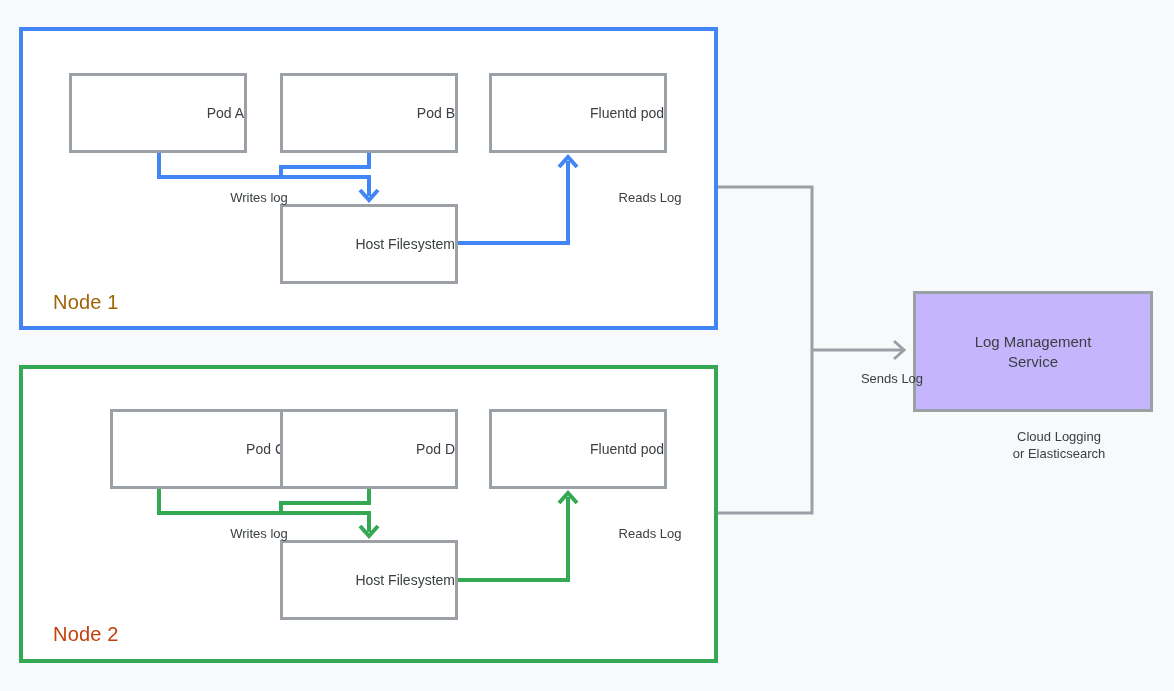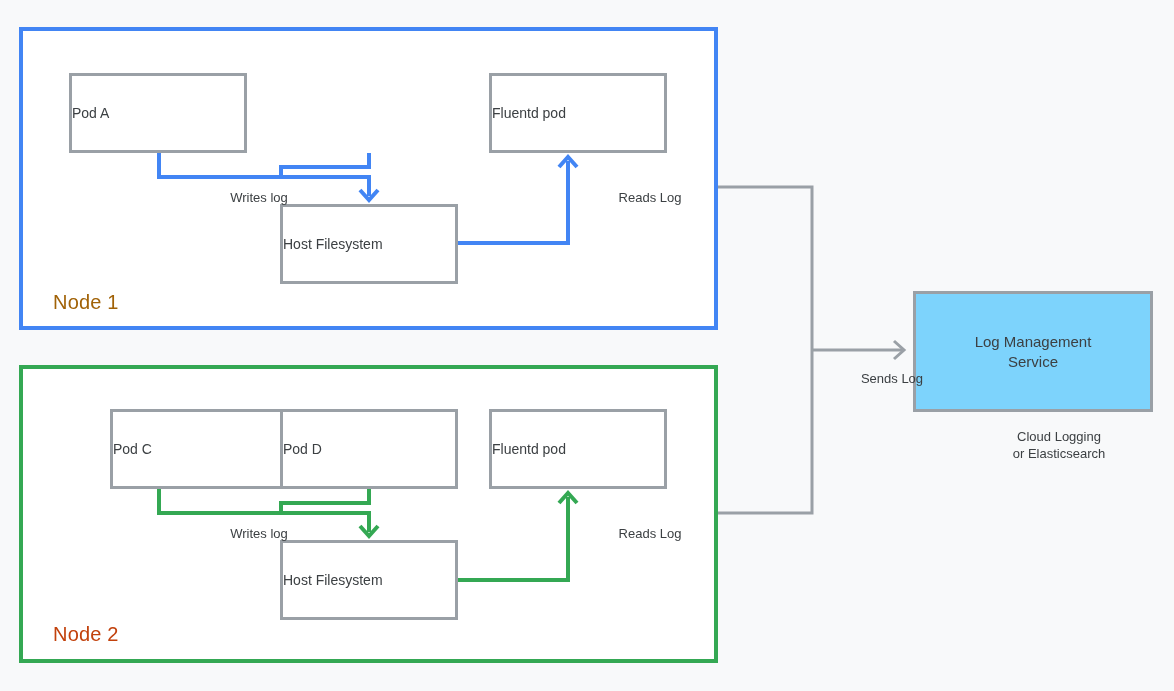--- a/index.html
+++ b/index.html
@@ -29,31 +29,31 @@
   #wires path { fill: none; stroke-linejoin: miter; stroke-linecap: butt; }
   .box {
     position: absolute;
     width: 178px;
     height: 80px;
     background: #ffffff;
     border: 3px solid #9aa0a6;
     box-sizing: border-box;
     display: flex;
     align-items: center;
-    justify-content: flex-start;
+    justify-content: flex-end;
     text-align: center;
     font-size: 14px;
     color: #3c4043;
     z-index: 3;
   }
   .service-box {
     position: absolute;
     left: 913px; top: 291px;
     width: 240px; height: 121px;
-    background: #7dd3fc;
+    background: #c4b5fd;
     border: 3px solid #9aa0a6;
     box-sizing: border-box;
     display: flex;
     align-items: center;
     justify-content: center;
     z-index: 3;
   }
   .service-title {
     width: 160px;
     text-align: center;
@@ -113,20 +113,23 @@
     <path d="M559,503 L568,493 L577,503" stroke-width="4" style="stroke: rgb(52, 168, 83);"></path>
 
     <path d="M718,187 L812,187 L812,513 L718,513" stroke-width="3" style="stroke: rgb(154, 160, 166);"></path>
     <path d="M812,350 L903,350" stroke-width="3" style="stroke: rgb(154, 160, 166);"></path>
     <path d="M894,341 L904,350 L894,359" stroke-width="3" style="stroke: rgb(154, 160, 166);"></path>
   </svg>
 
   <div class="box" style="left:69px; top:73px;">
     <span>Pod A</span>
   </div>
+  <div class="box" style="left:280px; top:73px;">
+    <span>Pod B</span>
+  </div>
   <div class="box" style="left:489px; top:73px;">
     <span>Fluentd pod</span>
   </div>
   <div class="box" style="left:280px; top:204px;">
     <span>Host Filesystem</span>
   </div>
 
   <div class="box" style="left:69px; top:409px;margin-left:41px;">
     <span>Pod C</span>
   </div>

